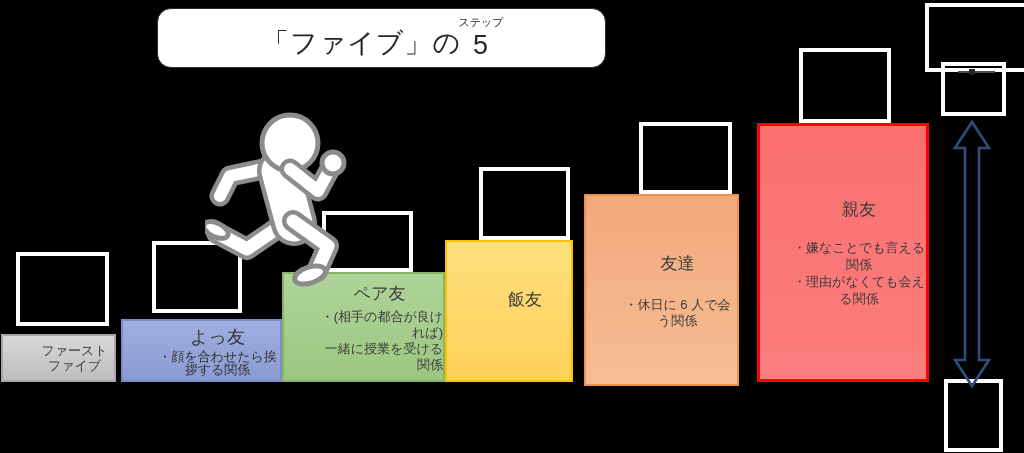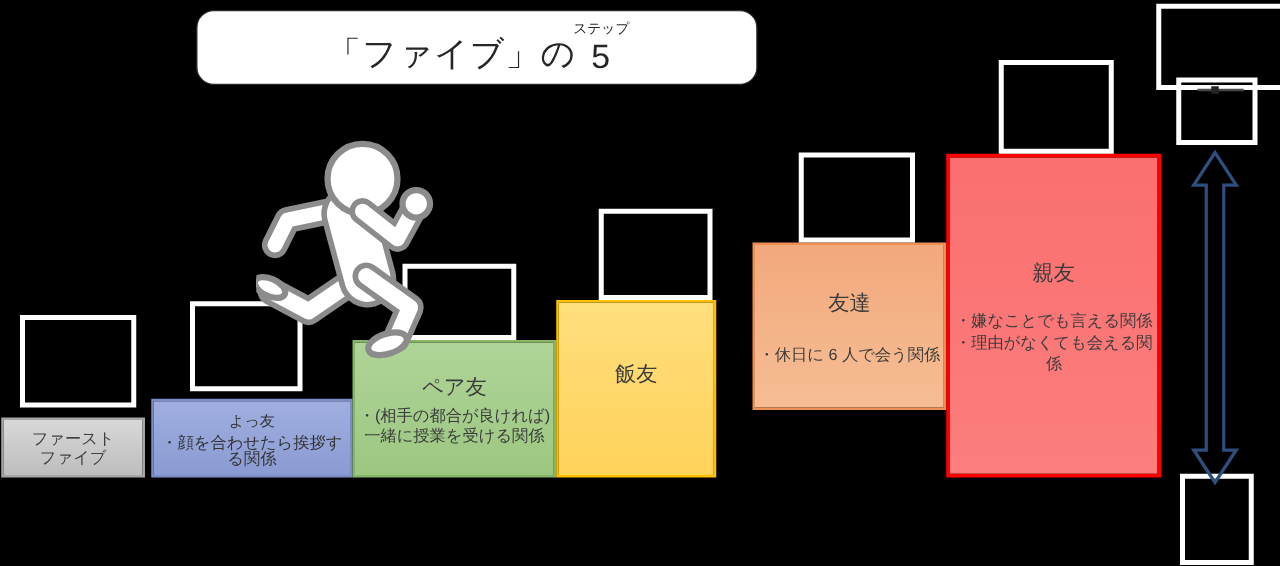--- a/index.html
+++ b/index.html
@@ -45,33 +45,34 @@
   
   .step {
     position: absolute;
     box-sizing: border-box;
     border: 2px solid transparent;
     display: flex;
     flex-direction: column;
     align-items: center;
     justify-content: center;
     text-align: center;
+    padding-left: 32px;
   }
   .step-title { font-size: 17px; }
   .step-desc  { font-size: 13px; line-height: 16px; }
 
   .step-1 { left: 1px;   top: 334px; width: 115px; height: 48px; }
   .step-2 { left: 121px; top: 319px; width: 161px; height: 63px; }
   .step-3 { left: 282px; top: 272px; width: 163px; height: 110px; }
   .step-4 { left: 445px; top: 240px; width: 128px; height: 142px; }
-  .step-5 { left: 602px; top: 194px; width: 155px; height: 134px; }
+  .step-5 { left: 584px; top: 194px; width: 155px; height: 192px; }
   .step-6 { left: 757px; top: 123px; width: 172px; height: 259px; border-width: 3px; }
 
   .step-1 .step-title { font-size: 13px; line-height: 15px; }
-  .step-2 .step-title { font-size: 12px; margin-bottom: 1px; }
+  .step-2 .step-title { font-size: 18px; margin-bottom: 1px; }
   .step-2 .step-desc  { font-size: 13px; line-height: 13px; }
   .step-3 .step-title { margin-bottom: 4px; }
   .step-4 .step-title { margin-bottom: 24px; }
   .step-5 .step-title { margin-bottom: 22px; }
   .step-6 .step-title { margin-bottom: 18px; }
   .step-6 .step-desc  { line-height: 17px; }
 
   
   .frame {
     position: absolute;
@@ -121,21 +122,21 @@
     </div>
   </div>
 
   <div class="step step-2" style="background: linear-gradient(rgb(160, 175, 223), rgb(138, 155, 211)); border-color: rgb(123, 141, 201); color: rgb(51, 51, 51);">
     <div class="step-title">よっ友</div>
     <div class="step-desc">
       <div>・顔を合わせたら挨拶する関係</div>
     </div>
   </div>
 
-  <div class="step step-3" style="background: linear-gradient(rgb(175, 212, 152), rgb(156, 199, 129)); border-color: rgb(134, 181, 102); color: rgb(59, 59, 59);">
+  <div class="step step-3" style="background: linear-gradient(rgb(175, 212, 152), rgb(156, 199, 129)); border-color: rgb(134, 181, 102); color: rgb(59, 59, 59); text-align: right;">
     <div class="step-title">ペア友</div>
     <div class="step-desc">
       <div>・(相手の都合が良ければ)</div>
       <div>一緒に授業を受ける関係</div>
     </div>
   </div>
 
   <div class="step step-4" style="background: linear-gradient(rgb(255, 223, 126), rgb(255, 210, 90)); border-color: rgb(255, 192, 0); color: rgb(59, 59, 59);">
     <div class="step-title">飯友</div>
     <div class="step-desc">

